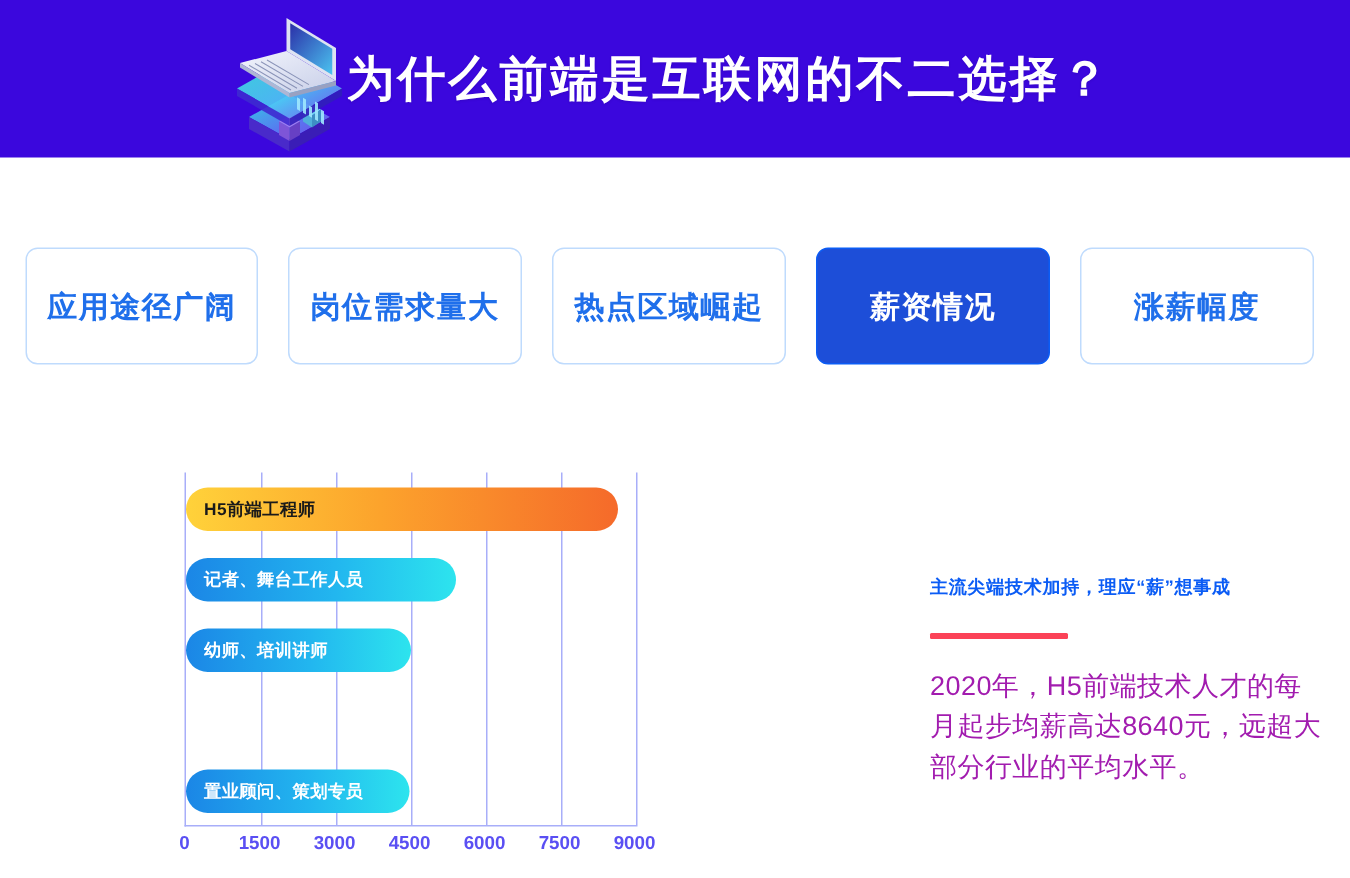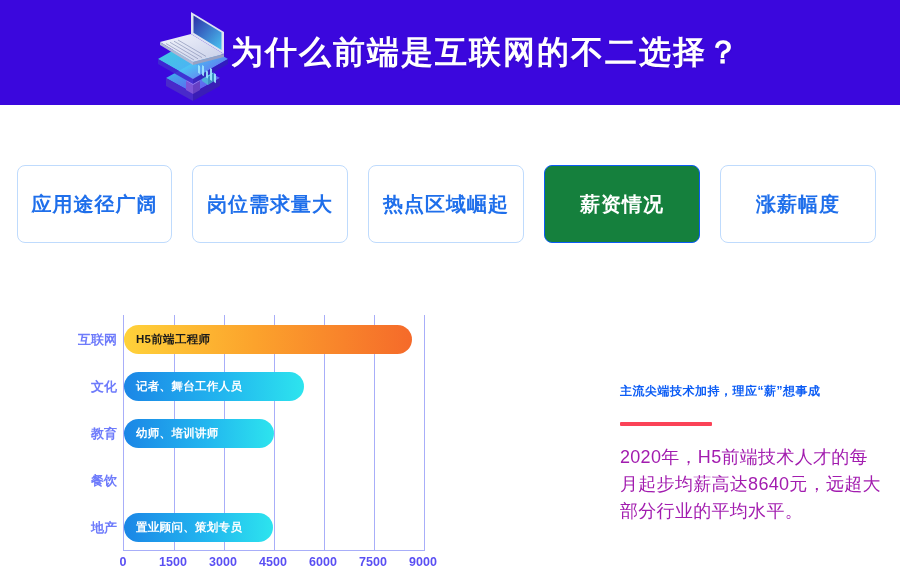--- a/index.html
+++ b/index.html
@@ -42,21 +42,21 @@
     box-sizing:border-box;
     border-radius:8px;
     display:flex;align-items:center;justify-content:center;
     font-size:20px;font-weight:bold;letter-spacing:1px;
     background:#ffffff;
     border:1px solid #BFDBFD;
     color:#1F6FEB;
     cursor:pointer;
   }
   .tab.active{
-    background:#15803d;
+    background:#1d4ed8;
     border:1px solid #0B5CF5;
     color:#ffffff;
   }
   .tab-0{left:17px;width:155px;}
   .tab-1{left:192px;width:156px;}
   .tab-2{left:368px;width:156px;}
   .tab-3{left:544px;width:156px;}
   .tab-4{left:720px;width:156px;}
 
   
@@ -216,27 +216,20 @@
 
 <div class="tabs">
   <div class="tab tab-0">应用途径广阔</div>
   <div class="tab tab-1">岗位需求量大</div>
   <div class="tab tab-2">热点区域崛起</div>
   <div class="tab tab-3 active">薪资情况</div>
   <div class="tab tab-4">涨薪幅度</div>
 </div>
 
 <div class="chart">
-  <div class="chart-cats">
-    <div class="cat-label" style="top:17px;">互联网</div>
-    <div class="cat-label" style="top:64px;">文化</div>
-    <div class="cat-label" style="top:111px;">教育</div>
-    <div class="cat-label" style="top:158px;">餐饮</div>
-    <div class="cat-label" style="top:205px;">地产</div>
-  </div>
 
   <div class="plot">
     <div class="gridline" style="left:50px;"></div>
     <div class="gridline" style="left:100px;"></div>
     <div class="gridline" style="left:150px;"></div>
     <div class="gridline" style="left:200px;"></div>
     <div class="gridline" style="left:250px;"></div>
     <div class="gridline" style="left:300px;"></div>
 
     <div class="bar bar-primary" style="left:0;top:10px;width:288px;">H5前端工程师</div>

